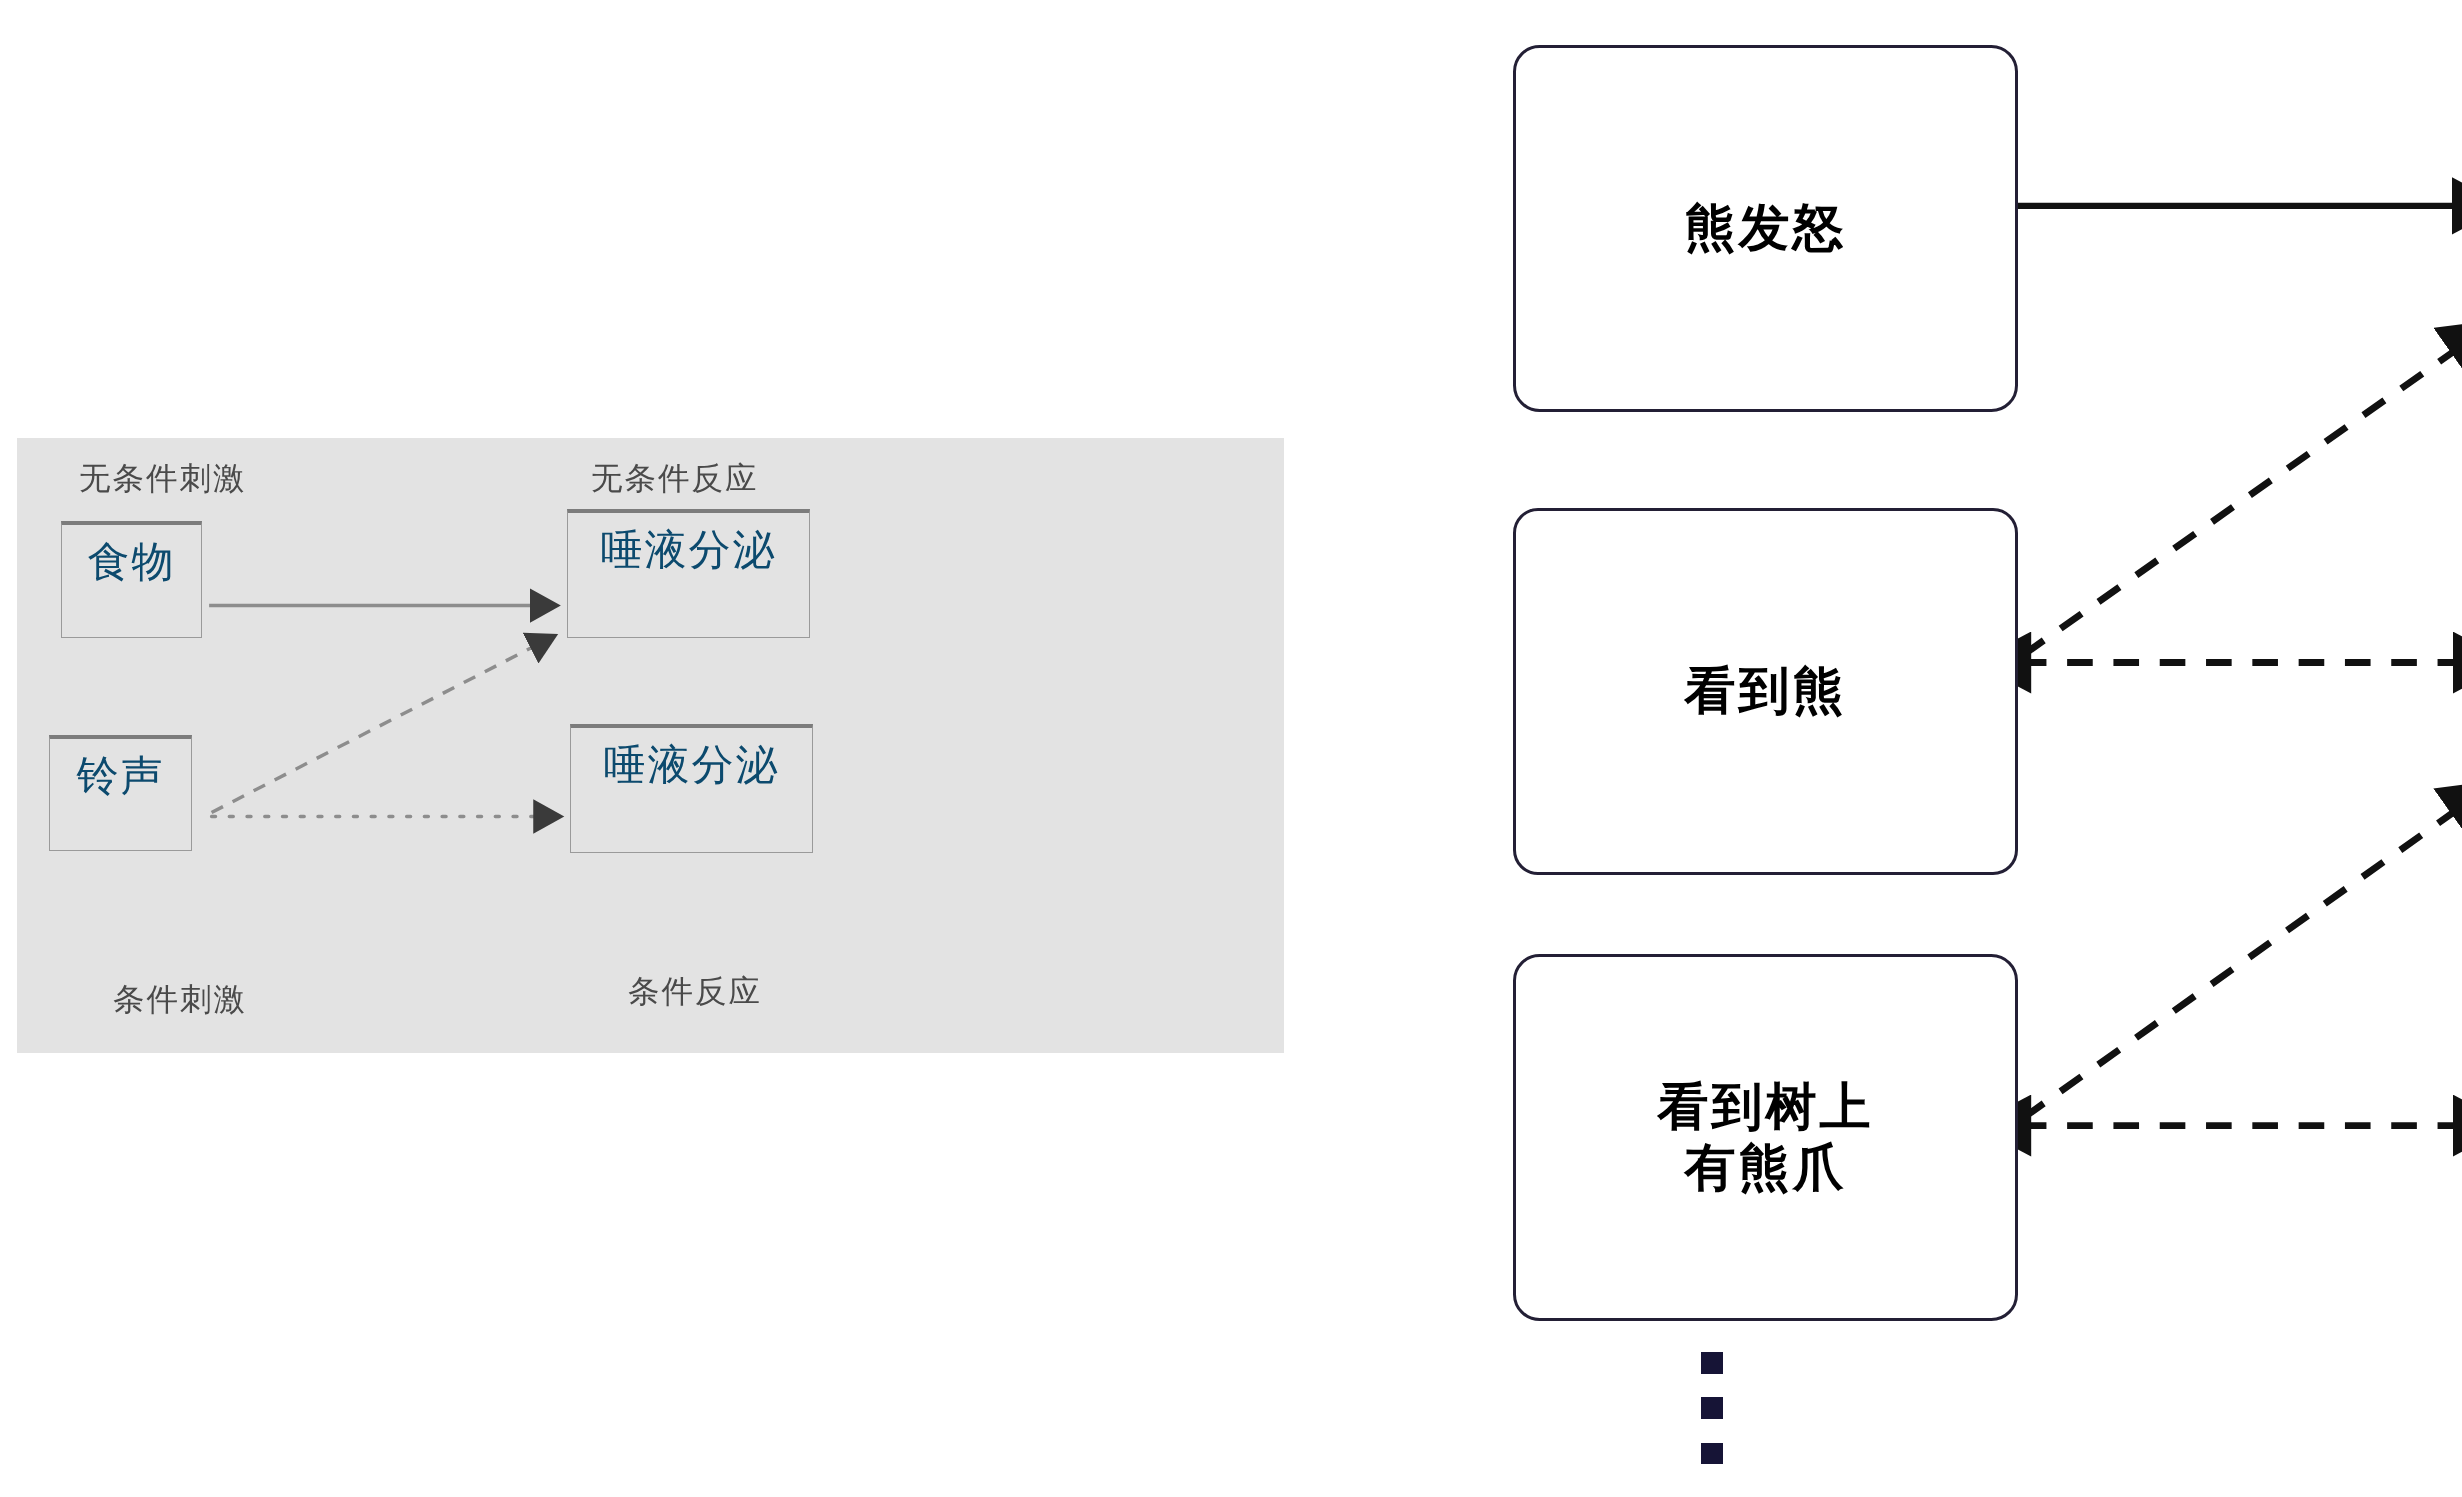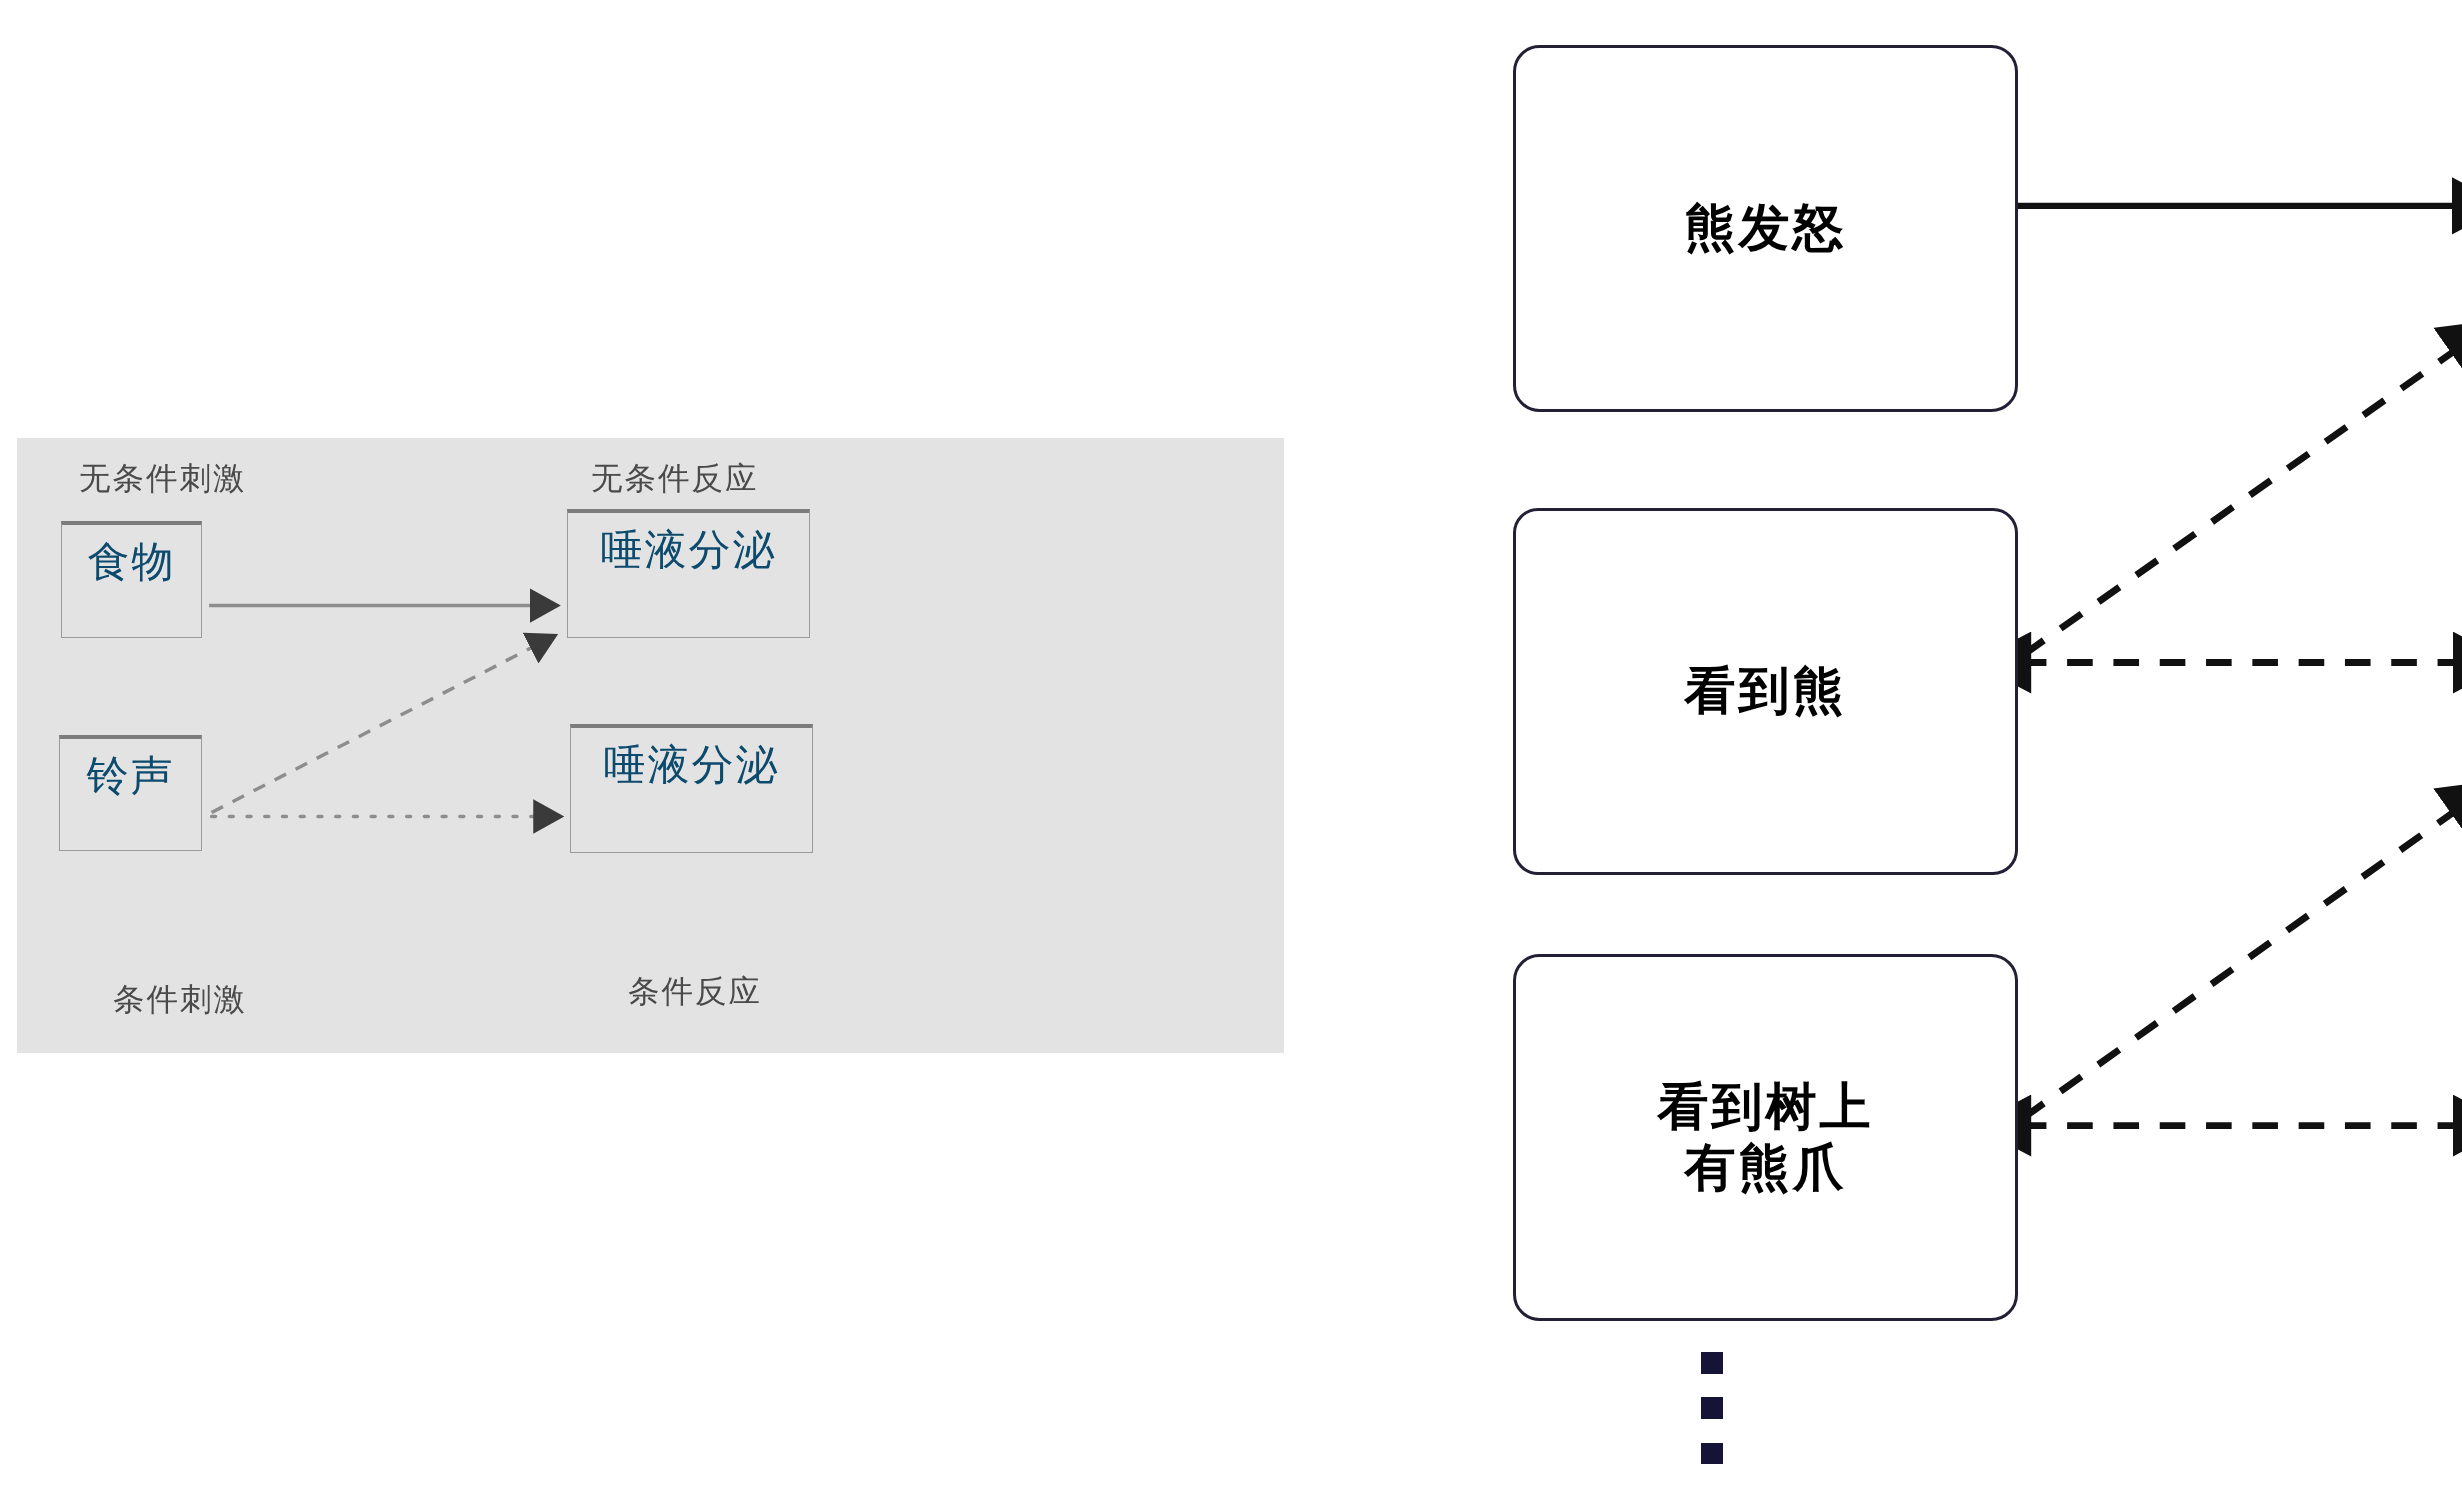--- a/index.html
+++ b/index.html
@@ -27,21 +27,21 @@
   .pv-box{
     position:absolute;background:#e3e3e3;
     border:1.5px solid #9a9a9a;border-top:4.4px solid #7c7c7c;
     box-sizing:border-box;
   }
   .pv-box-txt{
     position:absolute;left:0;right:0;top:8.9px;text-align:center;
     color:#0c4a6e;font-size:42px;letter-spacing:2px;white-space:nowrap;
   }
   #pv-box-food{left:44px;top:83px;width:141px;height:117px;}
-  #pv-box-bell{left:42px;top:297px;width:143px;height:116px;}
+  #pv-box-bell{left:32px;top:297px;width:143px;height:116px;}
   #pv-box-sal1{left:550px;top:71px;width:243px;height:129px;}
   #pv-box-sal2{left:553px;top:286px;width:243px;height:129px;}
 
   #pv-svg{position:absolute;left:0;top:0;width:1267px;height:615px;}
 
   
   #rl-panel{position:absolute;left:1477px;top:0;width:1829px;height:1498px;}
 
   .rl-box{
     position:absolute;background:#ffffff;box-sizing:border-box;

